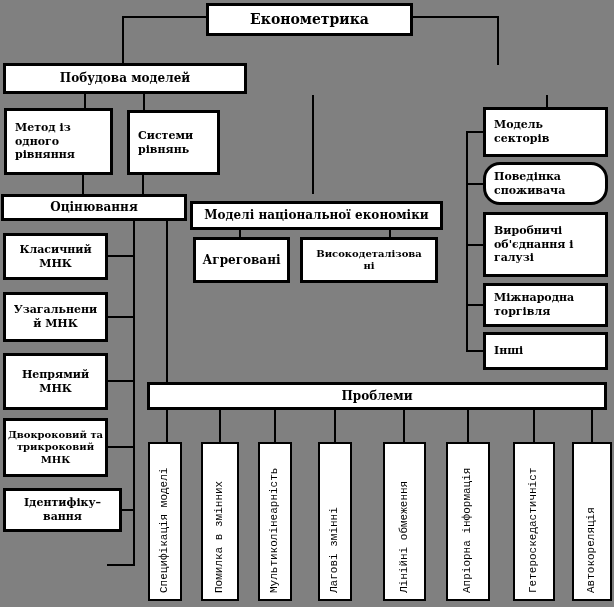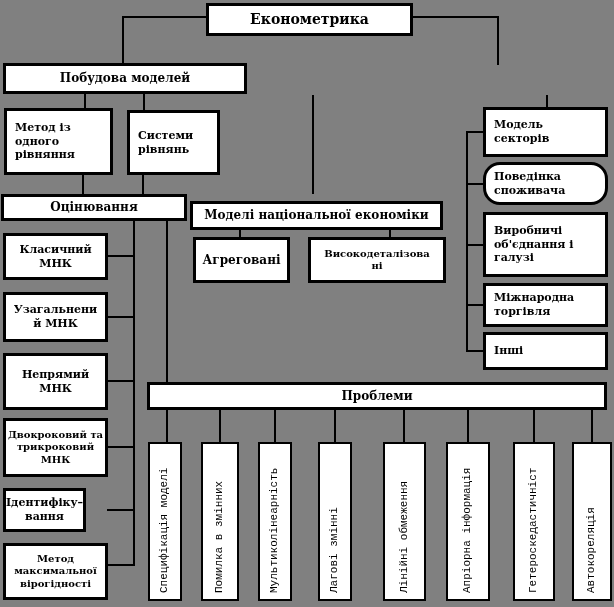--- a/index.html
+++ b/index.html
@@ -117,40 +117,35 @@
     <span class="lbl">Непрямий
 МНК</span>
   </div>
 
   <div class="box small" style="left:3px;top:418px;width:105px;height:59px;font-size:10px;">
     <span class="lbl">Двокроковий та
 трикроковий
 МНК</span>
   </div>
 
-  <div class="box small" style="left:3px;top:488px;width:83px;height:44px;">
+  <div class="box small" style="left:3px;top:488px;width:119px;height:44px;">
     <span class="lbl">Ідентифіку–
 вання</span>
   </div>
 
-  <div class="box small" style="left:3px;top:543px;width:105px;height:57px;font-size:10px;">
-    <span class="lbl">Метод
-максимальної
-вірогідності</span>
-  </div>
 
   <div class="box hdr" style="left:190px;top:193px;width:253px;height:29px;margin-top:8px;">
     <span class="lbl">Моделі національної економіки</span>
   </div>
 
   <div class="box small" style="left:193px;top:237px;width:97px;height:46px;font-size:12px;">
     <span class="lbl">Агреговані</span>
   </div>
 
-  <div class="box small" style="left:308px;top:237px;width:138px;height:46px;font-size:10px;">
+  <div class="box small" style="left:300px;top:237px;width:138px;height:46px;font-size:10px;">
     <span class="lbl">Високодеталізова
 ні</span>
   </div>
 
   <div class="box small leftalign" style="left:483px;top:107px;width:125px;height:50px;">
     <span class="lbl">Модель
 секторів</span>
   </div>
 
   <div class="box small leftalign" style="left:483px;top:162px;width:125px;height:43px;border-radius:17px;">

